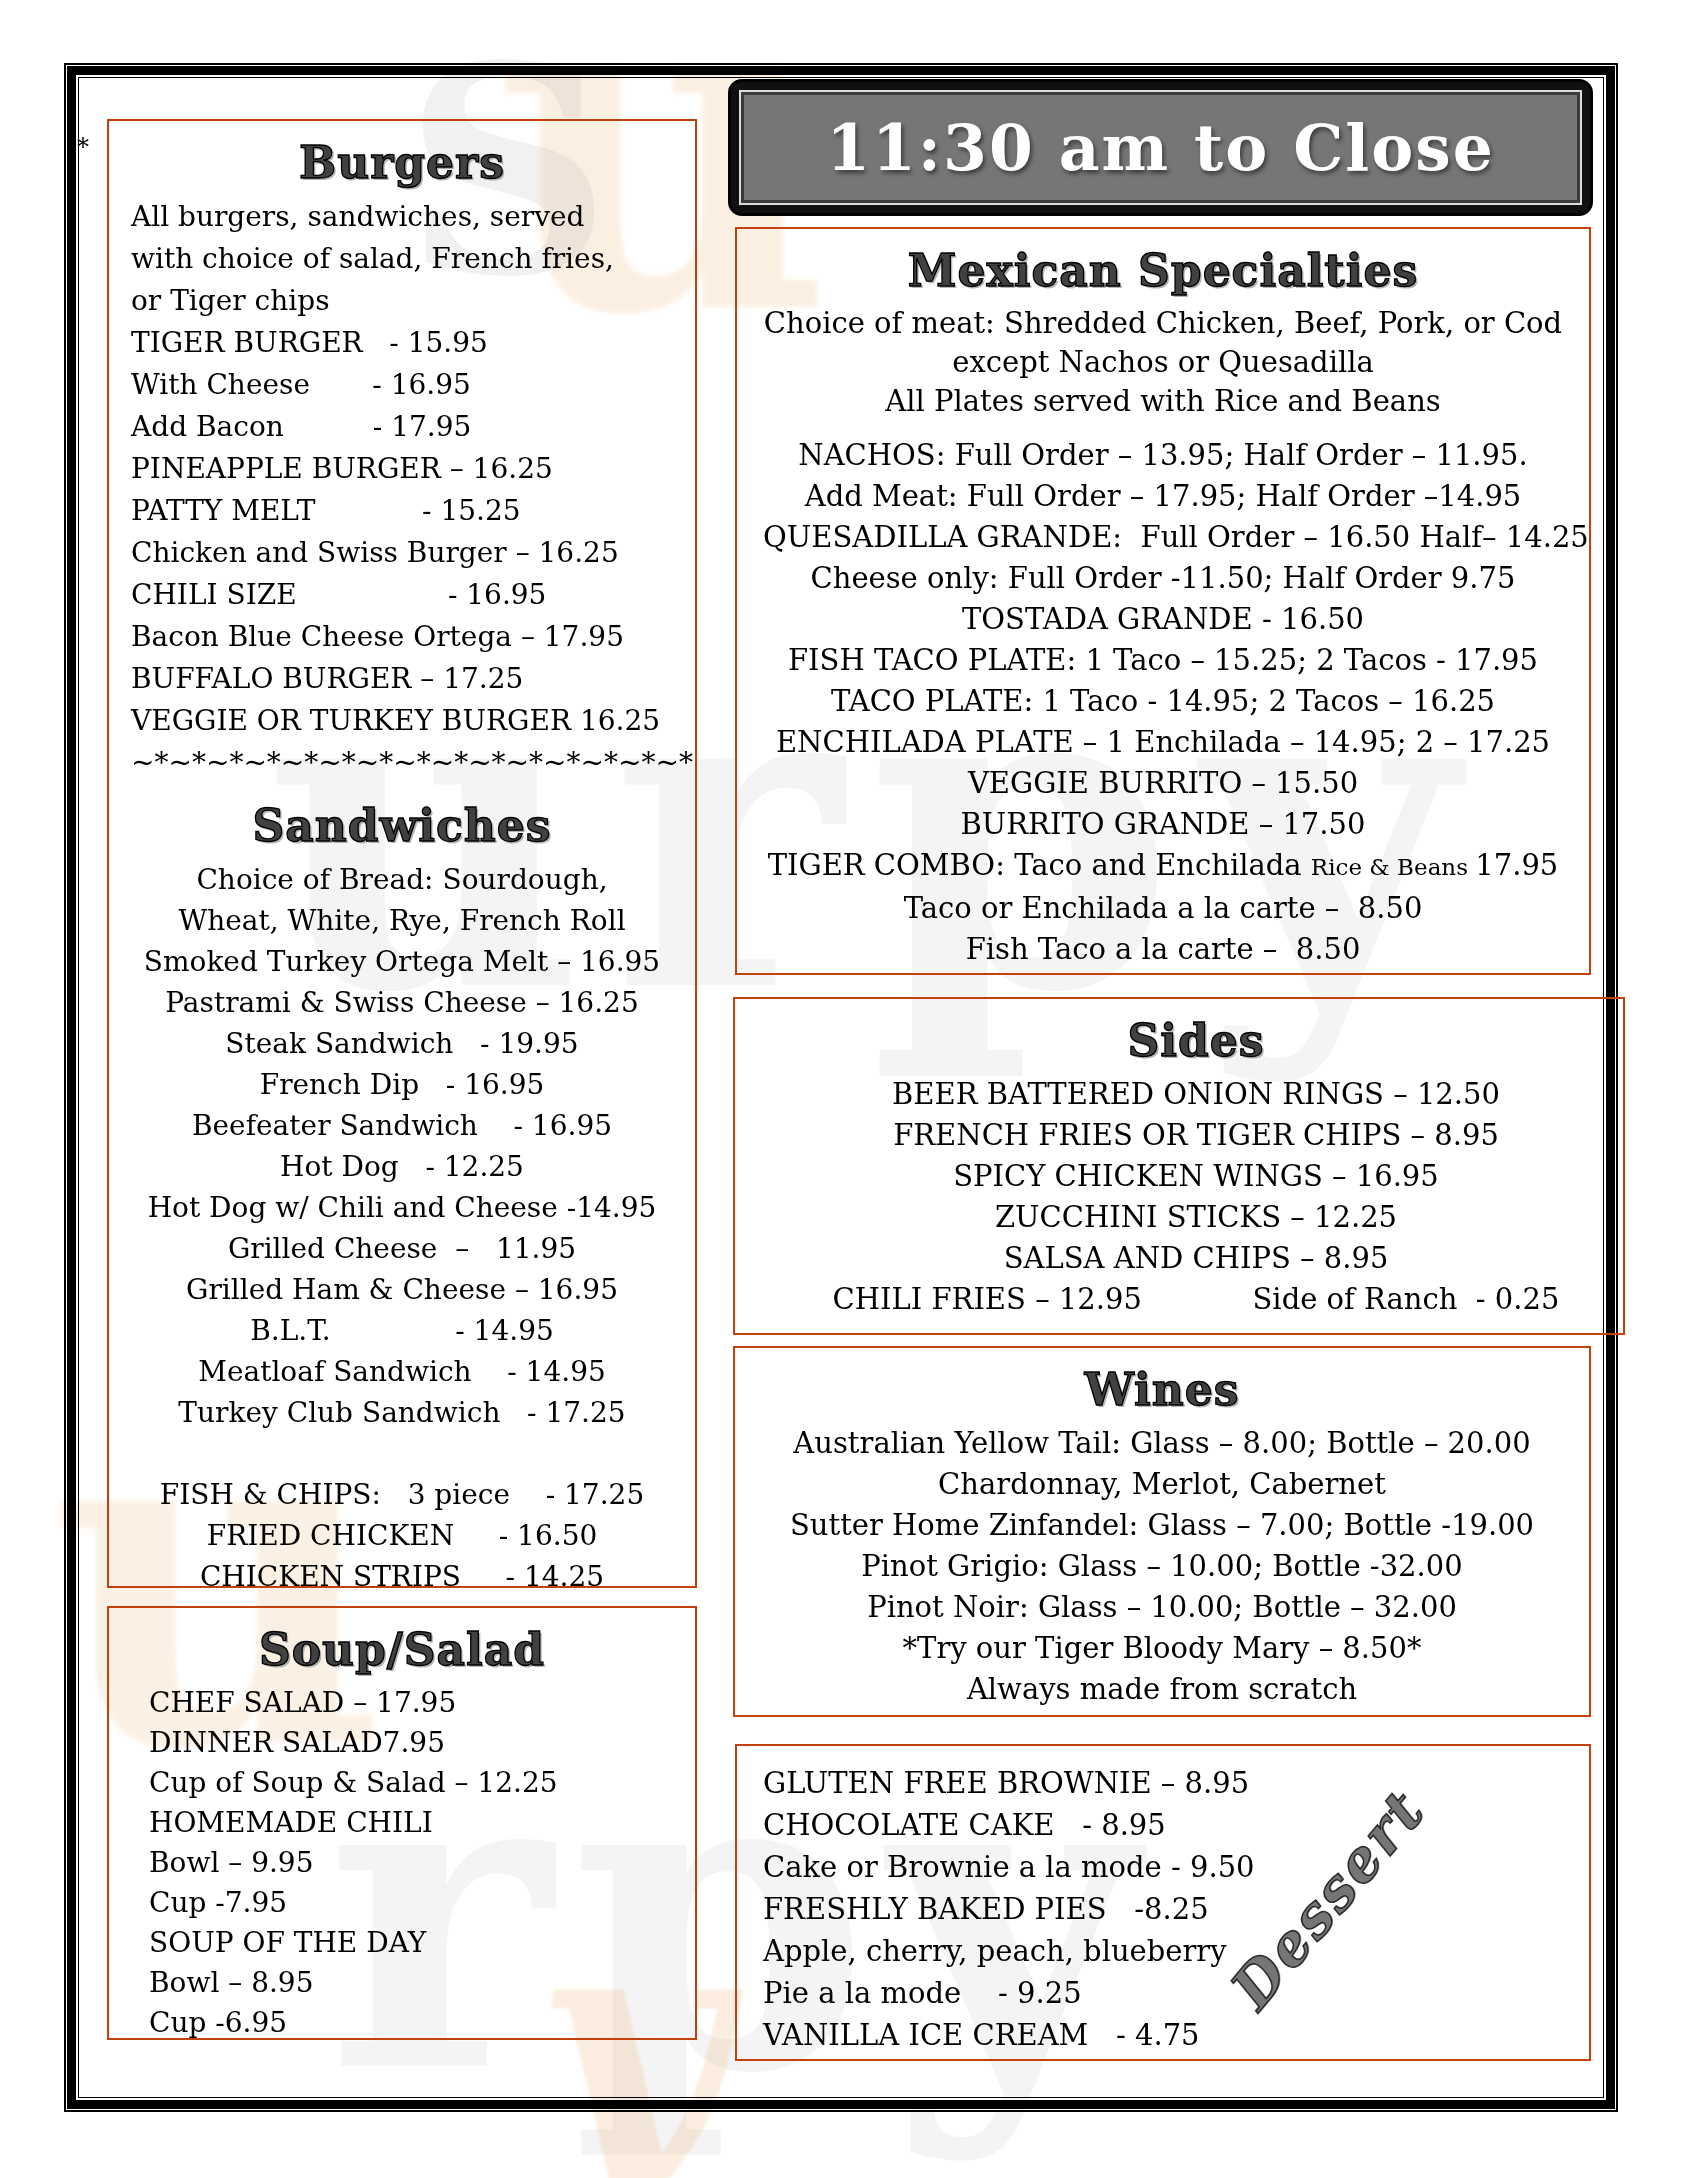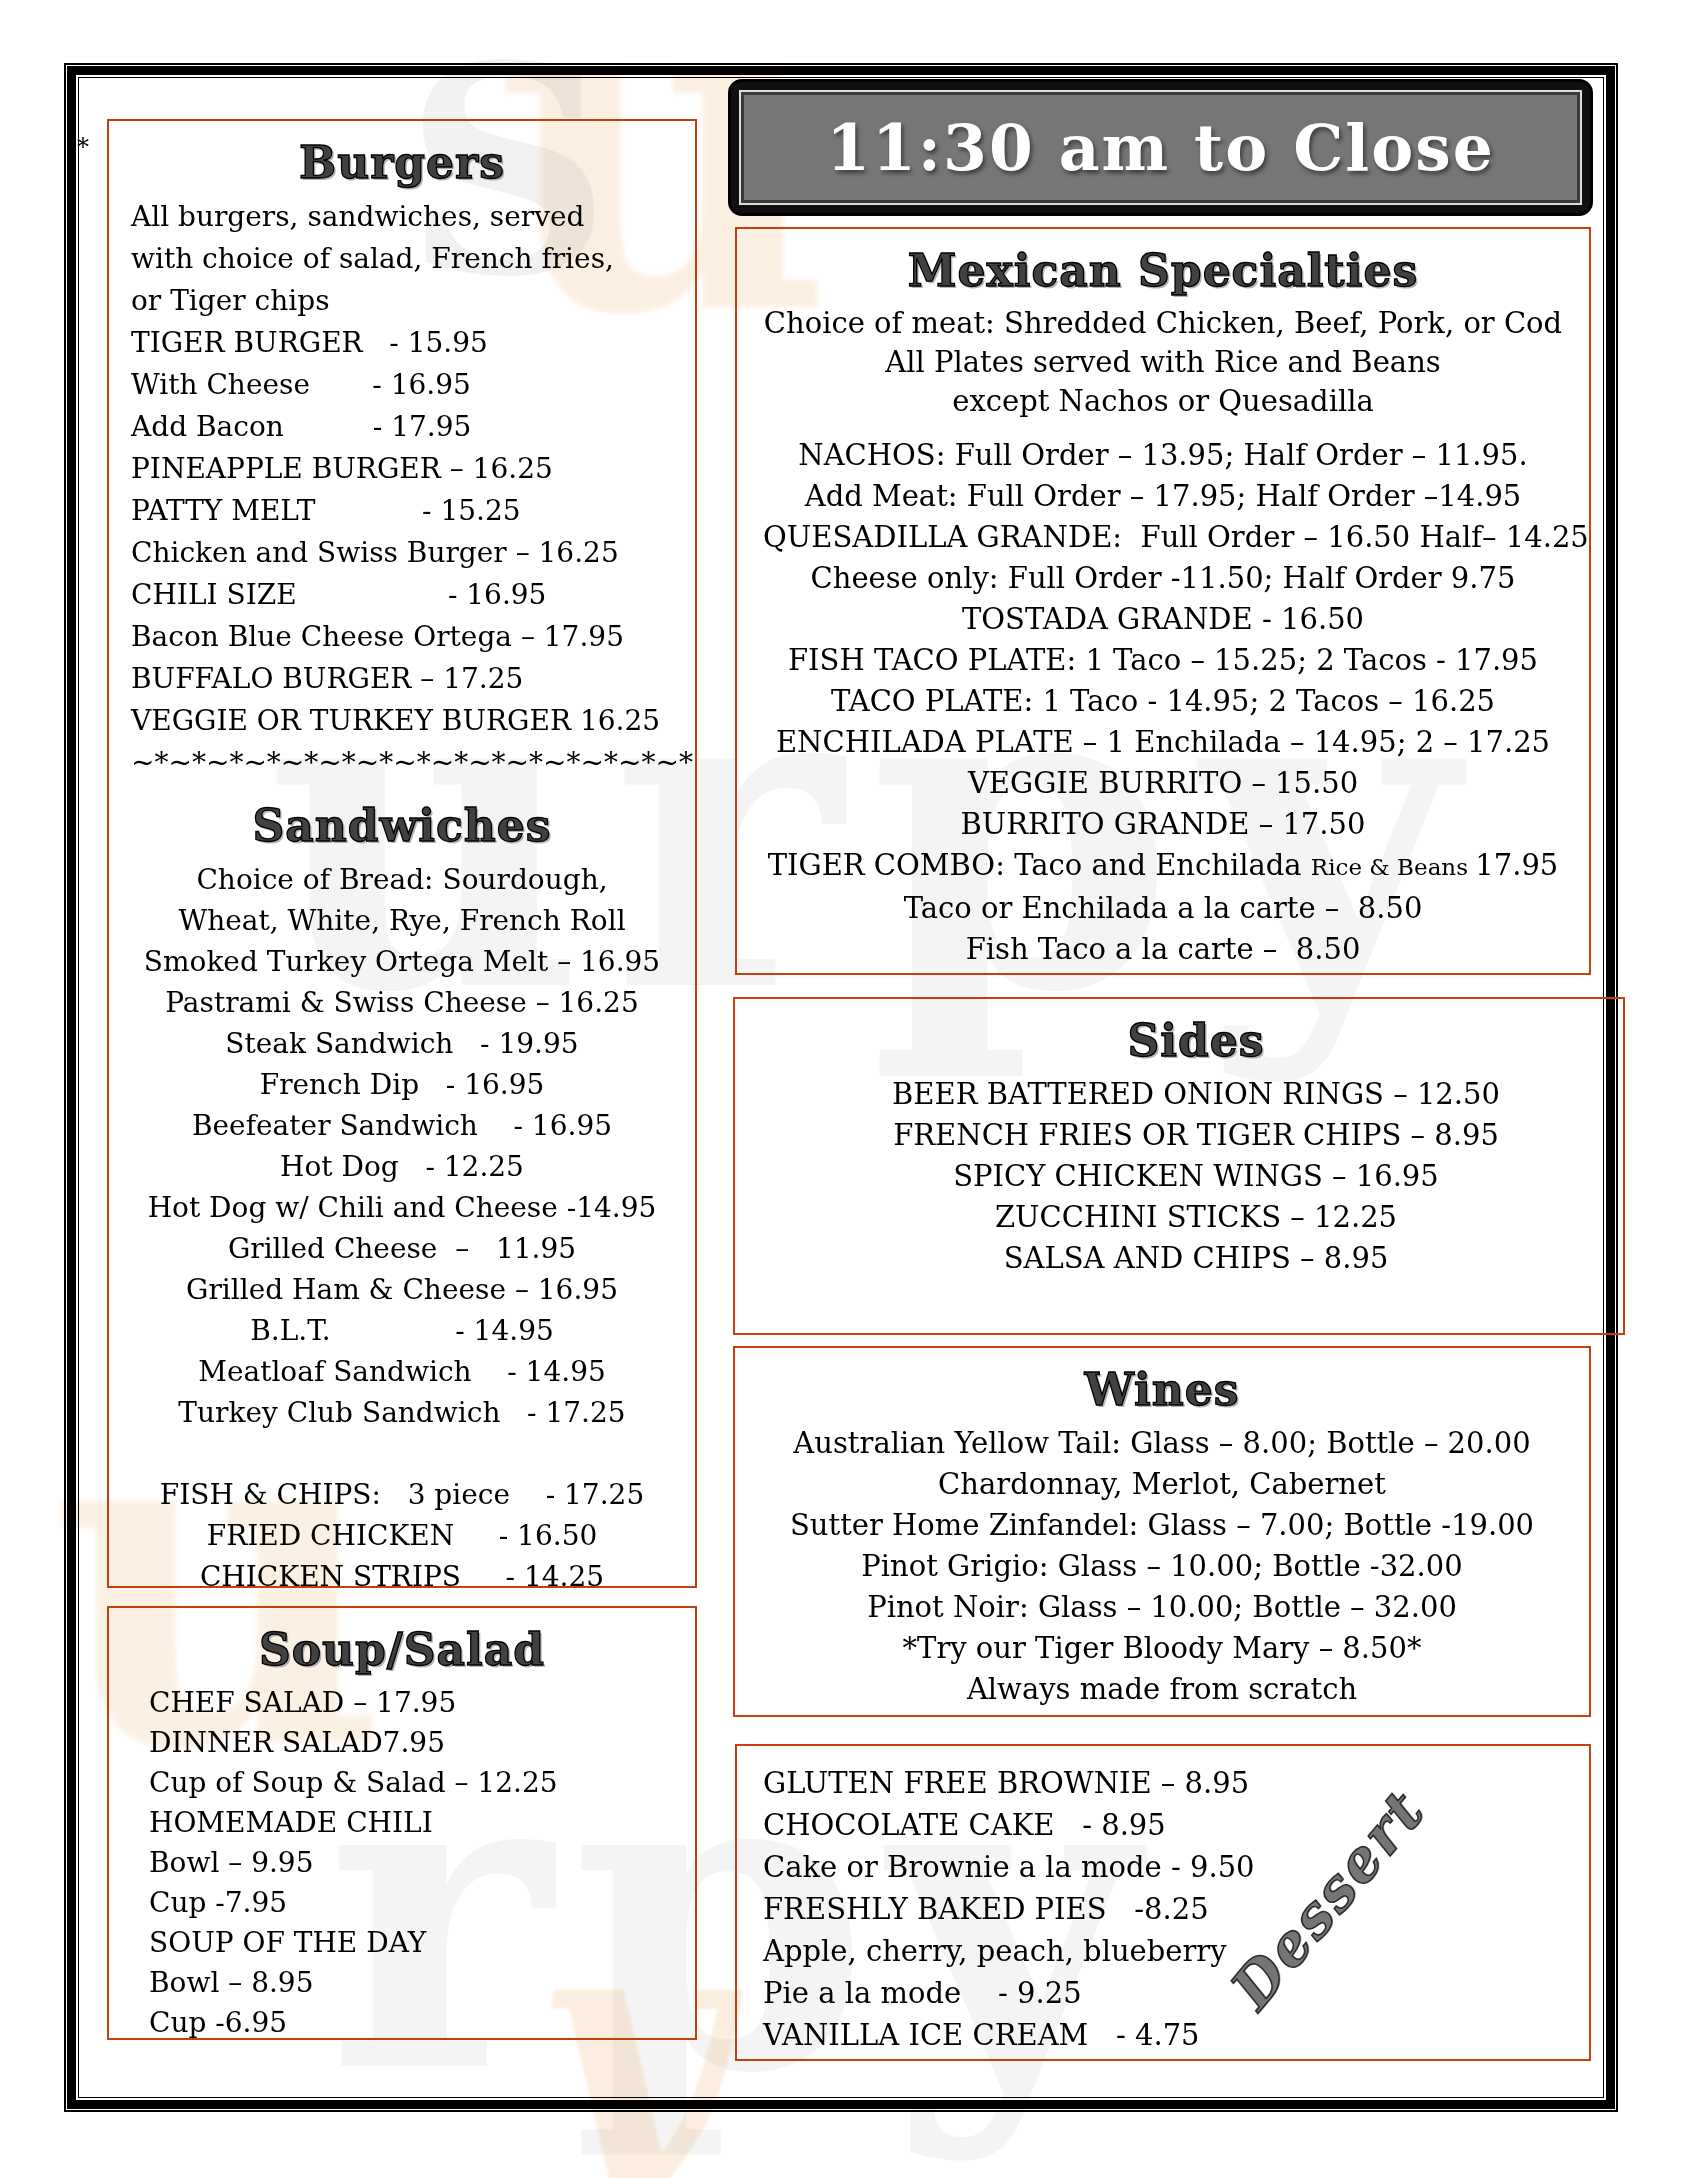--- a/index.html
+++ b/index.html
@@ -125,22 +125,22 @@
         <p class="line">SOUP OF THE DAY</p>
         <p class="line">Bowl – 8.95</p>
         <p class="line">Cup -6.95</p>
       </div>
   </section>
 
   <section class="box box-mexican right">
     <h2>Mexican Specialties</h2>
     <div class="lines intro lh39">
         <p class="line">Choice of meat: Shredded Chicken, Beef, Pork, or Cod</p>
+        <p class="line">except Nachos or Quesadilla</p>
         <p class="line">All Plates served with Rice and Beans</p>
-        <p class="line">except Nachos or Quesadilla</p>
       </div>
     <div class="lines items lh41">
         <p class="line">NACHOS: Full Order – 13.95; Half Order – 11.95.</p>
         <p class="line">Add Meat: Full Order – 17.95; Half Order –14.95</p>
         <p class="line">QUESADILLA GRANDE:  Full Order – 16.50 Half– 14.25</p>
         <p class="line">Cheese only: Full Order -11.50; Half Order 9.75</p>
         <p class="line">TOSTADA GRANDE - 16.50</p>
         <p class="line">FISH TACO PLATE: 1 Taco – 15.25; 2 Tacos - 17.95</p>
         <p class="line">TACO PLATE: 1 Taco - 14.95; 2 Tacos – 16.25</p>
         <p class="line">ENCHILADA PLATE – 1 Enchilada – 14.95; 2 – 17.25</p>
@@ -153,20 +153,21 @@
   </section>
 
   <section class="box box-sides right">
     <h2>Sides</h2>
     <div class="lines lh41">
         <p class="line">BEER BATTERED ONION RINGS – 12.50</p>
         <p class="line">FRENCH FRIES OR TIGER CHIPS – 8.95</p>
         <p class="line">SPICY CHICKEN WINGS – 16.95</p>
         <p class="line">ZUCCHINI STICKS – 12.25</p>
         <p class="line">SALSA AND CHIPS – 8.95</p>
+        <p class="line">CHILI FRIES – 12.95            Side of Ranch  - 0.25</p>
       </div>
   </section>
 
   <section class="box box-wines right">
     <h2>Wines</h2>
     <div class="lines lh41">
         <p class="line">Australian Yellow Tail: Glass – 8.00; Bottle – 20.00</p>
         <p class="line">Chardonnay, Merlot, Cabernet</p>
         <p class="line">Sutter Home Zinfandel: Glass – 7.00; Bottle -19.00</p>
         <p class="line">Pinot Grigio: Glass – 10.00; Bottle -32.00</p>

